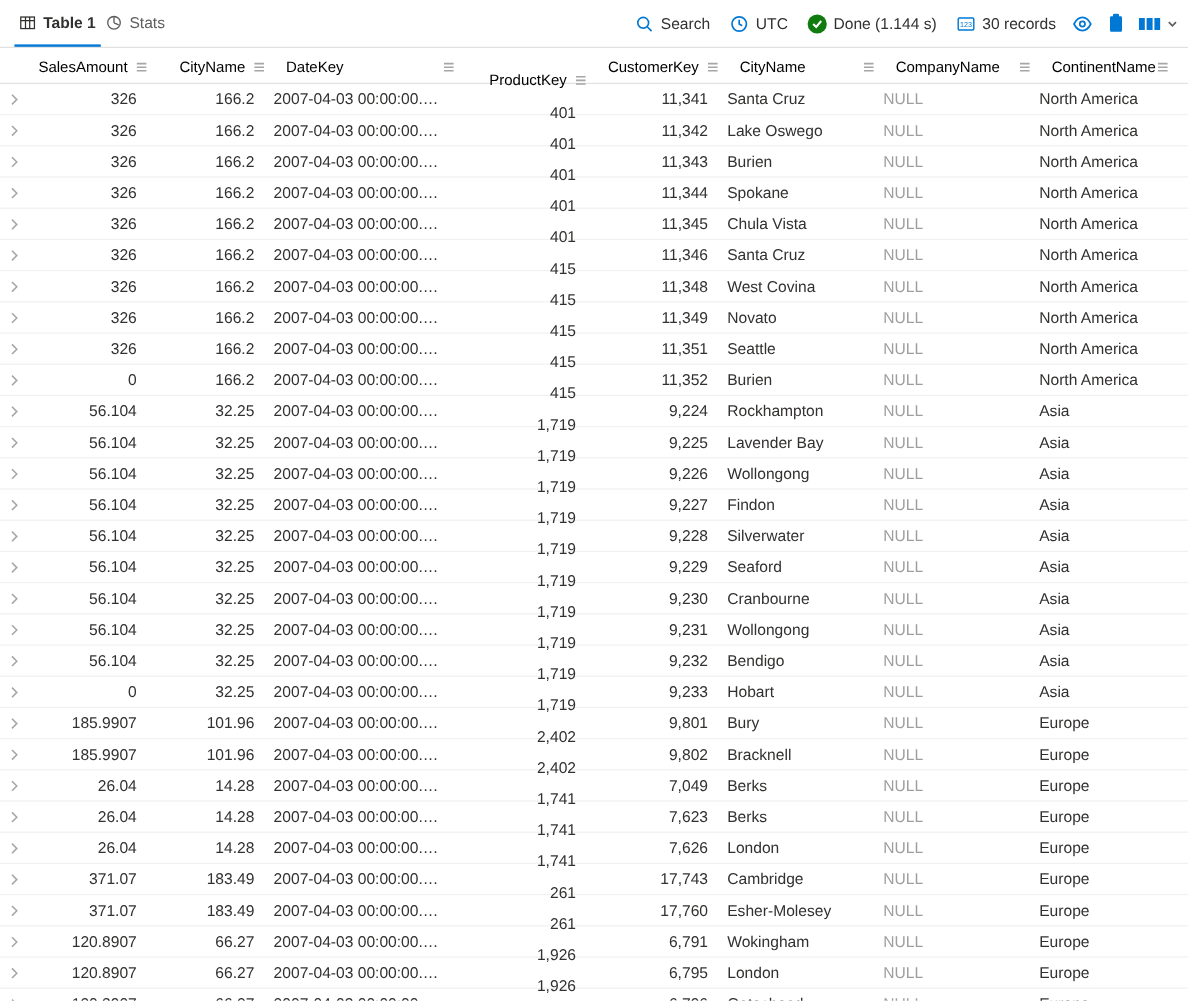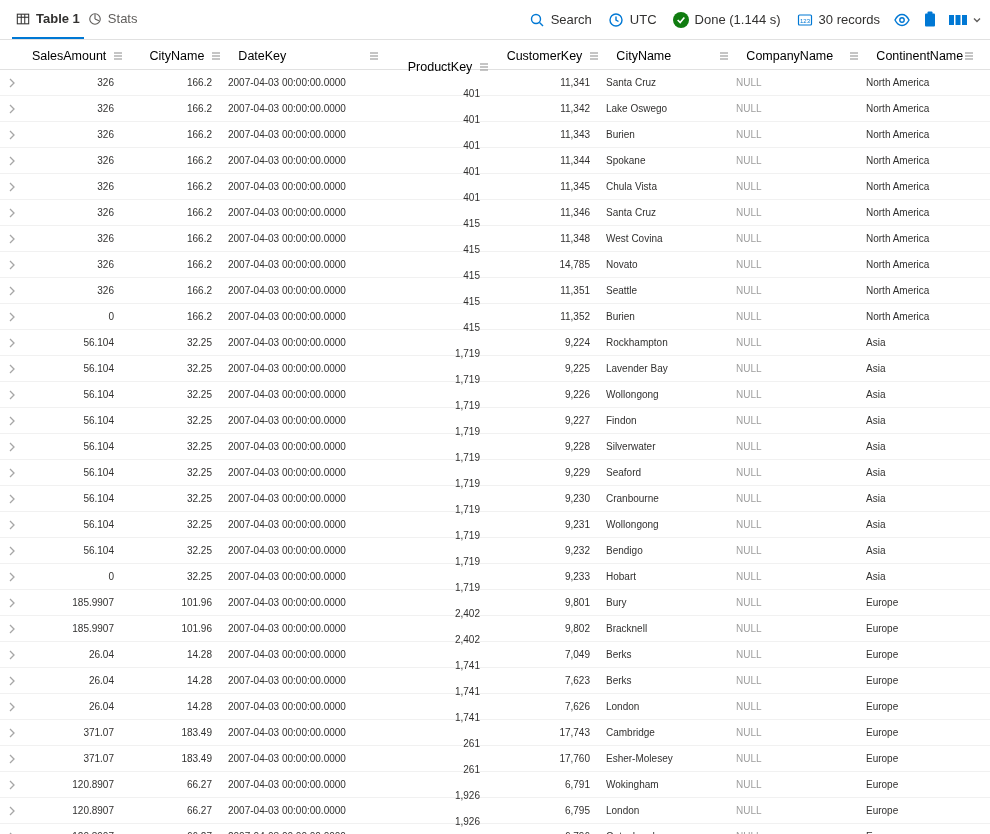--- a/index.html
+++ b/index.html
@@ -45,21 +45,21 @@
   .c-sales   { flex:0 0 98px; }
   .c-cost    { flex:0 0 98px; }
   .c-date    { flex:0 0 158px; }
   .c-prod    { flex:0 0 110px;margin-top:21px; }
   .c-cust    { flex:0 0 110px; }
   .c-city    { flex:0 0 130px; }
   .c-comp    { flex:0 0 130px; }
   .c-cont    { flex:0 0 110px; }
 
   .row { display:flex; height:26px; align-items:center; border-bottom:1px solid #f1f1f1;
-         font-size:10px; }
+         font-size:13px; }
   .row .expcol { display:flex; align-items:center; justify-content:center; color:#a6a6a6; cursor:pointer;}
   .cell { padding: 0 8px; white-space:nowrap; overflow:hidden; text-overflow:ellipsis; }
   .num { text-align:right; }
   .null { color:#9e9e9e; }
 
   svg { display:block; }
 </style>
 </head>
 <body>
 
@@ -356,21 +356,21 @@
       <div class="row">
         <div class="expcol">
           <svg width="8" height="10" viewBox="0 0 8 10" fill="none" stroke="#a6a6a6" stroke-width="1.3">
             <path d="M2 1 L6 5 L2 9"></path>
           </svg>
         </div>
         <div class="cell c-sales num">326</div>
         <div class="cell c-cost num">166.2</div>
         <div class="cell c-date">2007-04-03 00:00:00.0000</div>
         <div class="cell c-prod num">415</div>
-        <div class="cell c-cust num">14,785</div>
+        <div class="cell c-cust num">11,349</div>
         <div class="cell c-city">Novato</div>
         <div class="cell c-comp null">NULL</div>
         <div class="cell c-cont">North America</div>
       </div>
       <div class="row">
         <div class="expcol">
           <svg width="8" height="10" viewBox="0 0 8 10" fill="none" stroke="#a6a6a6" stroke-width="1.3">
             <path d="M2 1 L6 5 L2 9"></path>
           </svg>
         </div>

